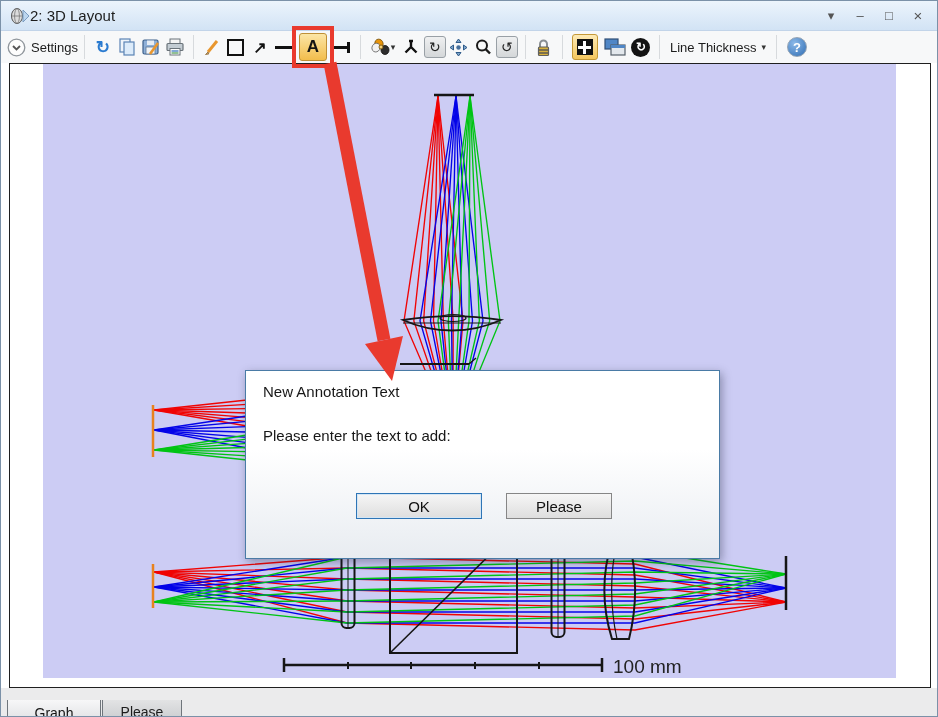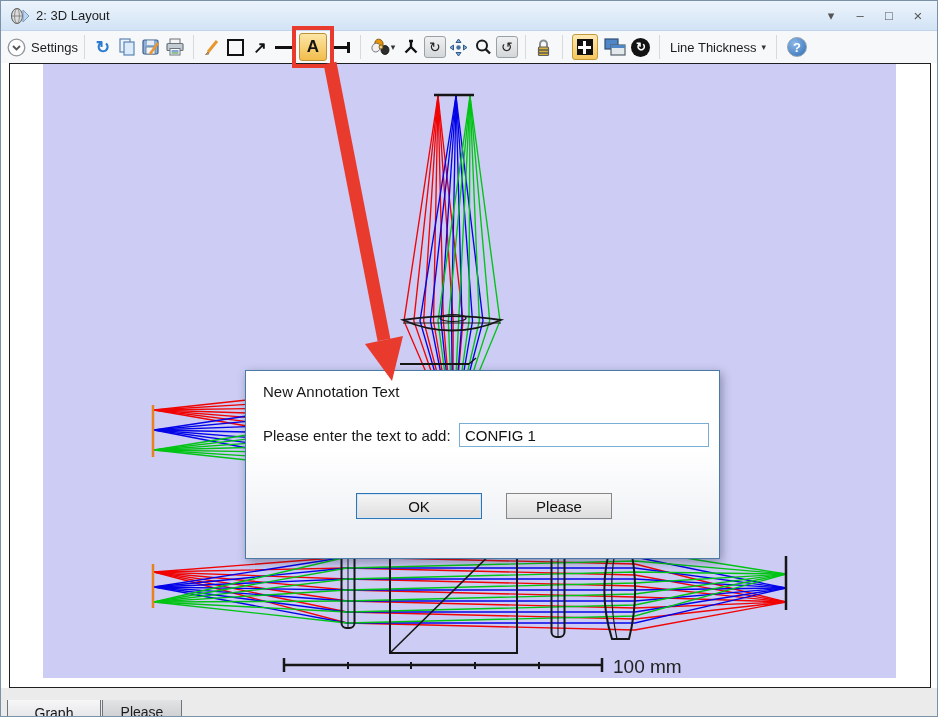--- a/index.html
+++ b/index.html
@@ -1,20 +1,20 @@
 <!DOCTYPE html>
 <html><head>
 <meta charset="utf-8">
 <style>
   html,body{margin:0;padding:0;background:#fff;font-family:"Liberation Sans",sans-serif;}
   #window{position:relative;width:938px;height:717px;box-sizing:border-box;border:1px solid #7b91a8;background:#fff;overflow:hidden;}
 
   
   .titlebar{position:absolute;left:0;top:0;right:0;height:30px;background:linear-gradient(#ecf4fc,#d2e3f5);border-bottom:1px solid #c2d4e9;display:flex;align-items:center;padding-left:8px;box-sizing:border-box;}
-  .title-text{font-size:13px;color:#1d1d1d;margin-left:6px;}
+  .title-text{font-size:15px;color:#1d1d1d;}
   .win-controls{position:absolute;right:12px;top:0;height:29px;display:flex;align-items:center;gap:15px;}
   .win-btn{font-size:13px;color:#555;width:14px;text-align:center;line-height:14px;}
 
   
   .toolbar{position:absolute;left:0;top:30px;right:0;height:32px;background:#f7f8f9;display:flex;align-items:center;padding-left:6px;box-sizing:border-box;text-align:right;}
   .tb-sep{width:1px;height:24px;background:#d7dadd;margin:0 6px;flex:none;}
   .tool{width:22px;height:26px;display:flex;align-items:center;justify-content:center;margin:0 1px;flex:none;}
   .settings-wrap{display:flex;align-items:center;gap:5px;flex:none;}
   .settings-label{font-size:13px;color:#1c1c1c;}
   .glyph-blue{color:#2b7bd0;font-weight:bold;font-size:17px;}
@@ -318,21 +318,20 @@
         <line x1="474" y1="661" x2="474" y2="668" stroke-width="2"></line>
         <line x1="538" y1="661" x2="538" y2="668" stroke-width="2"></line>
       </g>
     </g>
     <text x="612" y="672" font-size="19" fill="#222" stroke="none">100 mm</text>
   </svg>
 
   <div class="dialog">
     <div class="dlg-title">New Annotation Text</div>
     <div class="dlg-prompt">Please enter the text to add:</div>
-    <input class="dlg-input" type="text" value="CONFIG 1" style="">
     <button class="dlg-btn ok">OK</button>
     <button class="dlg-btn cancel">Please</button>
   </div>
 
   <svg class="arrow-svg" width="938" height="717" viewBox="0 0 938 717">
     <line x1="329" y1="62" x2="383" y2="339" stroke="#e93a2e" stroke-width="13"></line>
     <polygon points="391,380 364,343 402,335" fill="#e93a2e"></polygon>
   </svg>
 
   <div class="tabstrip">

